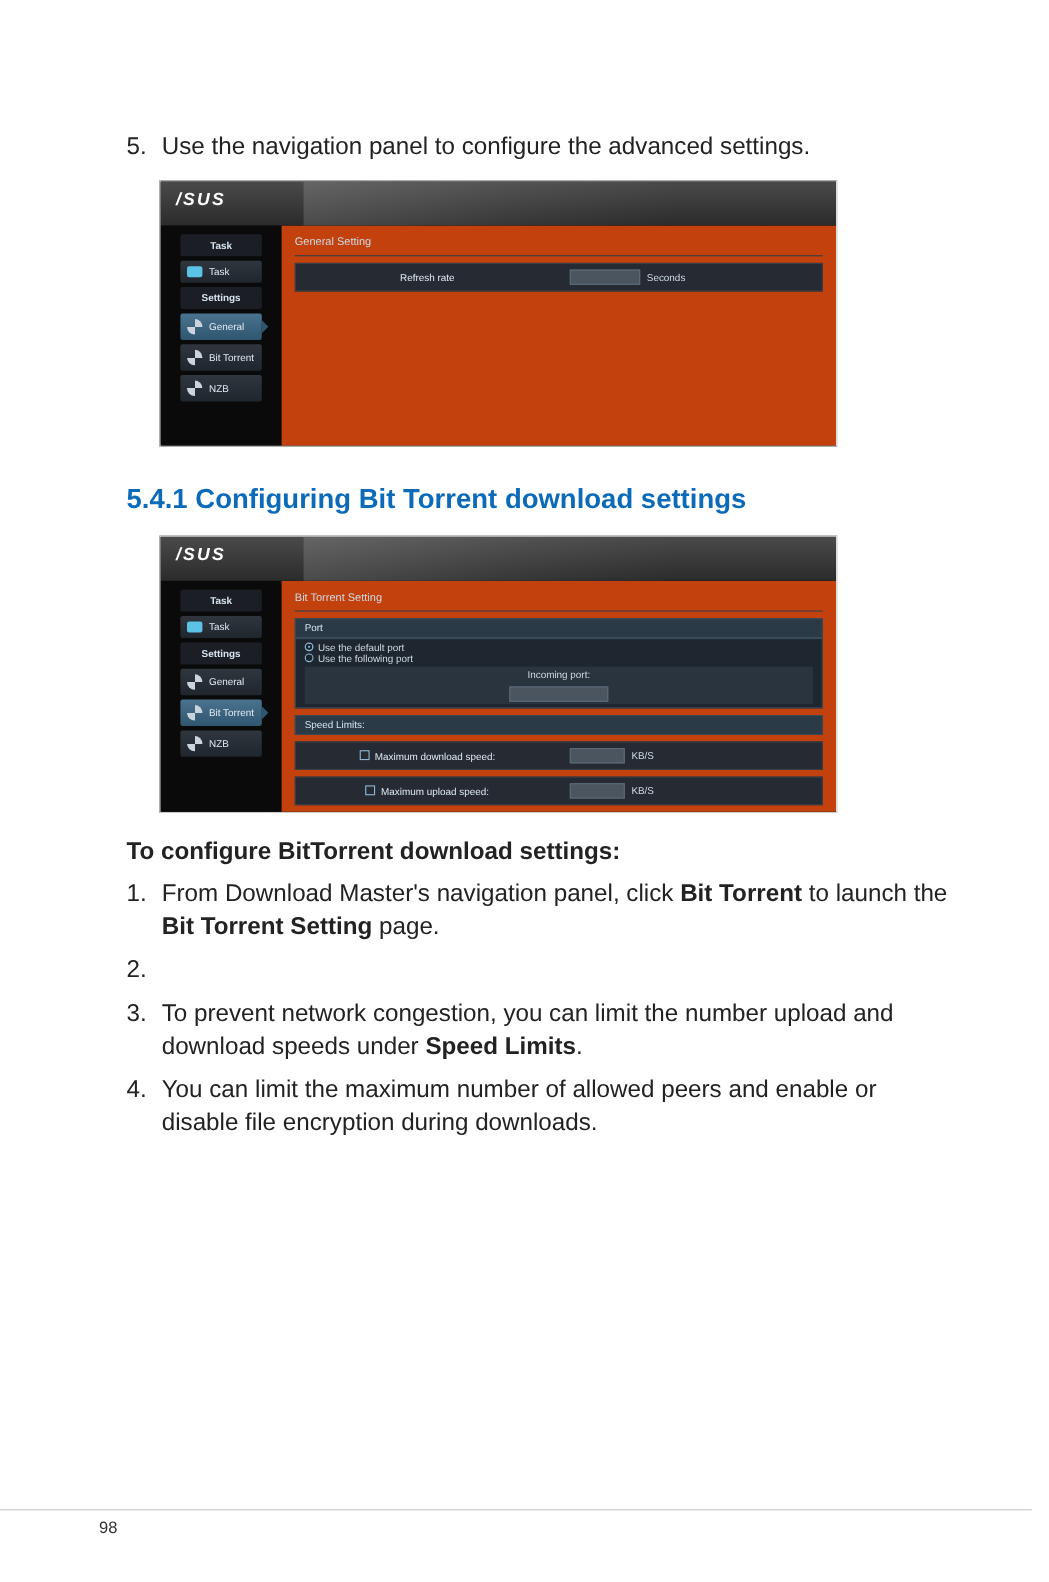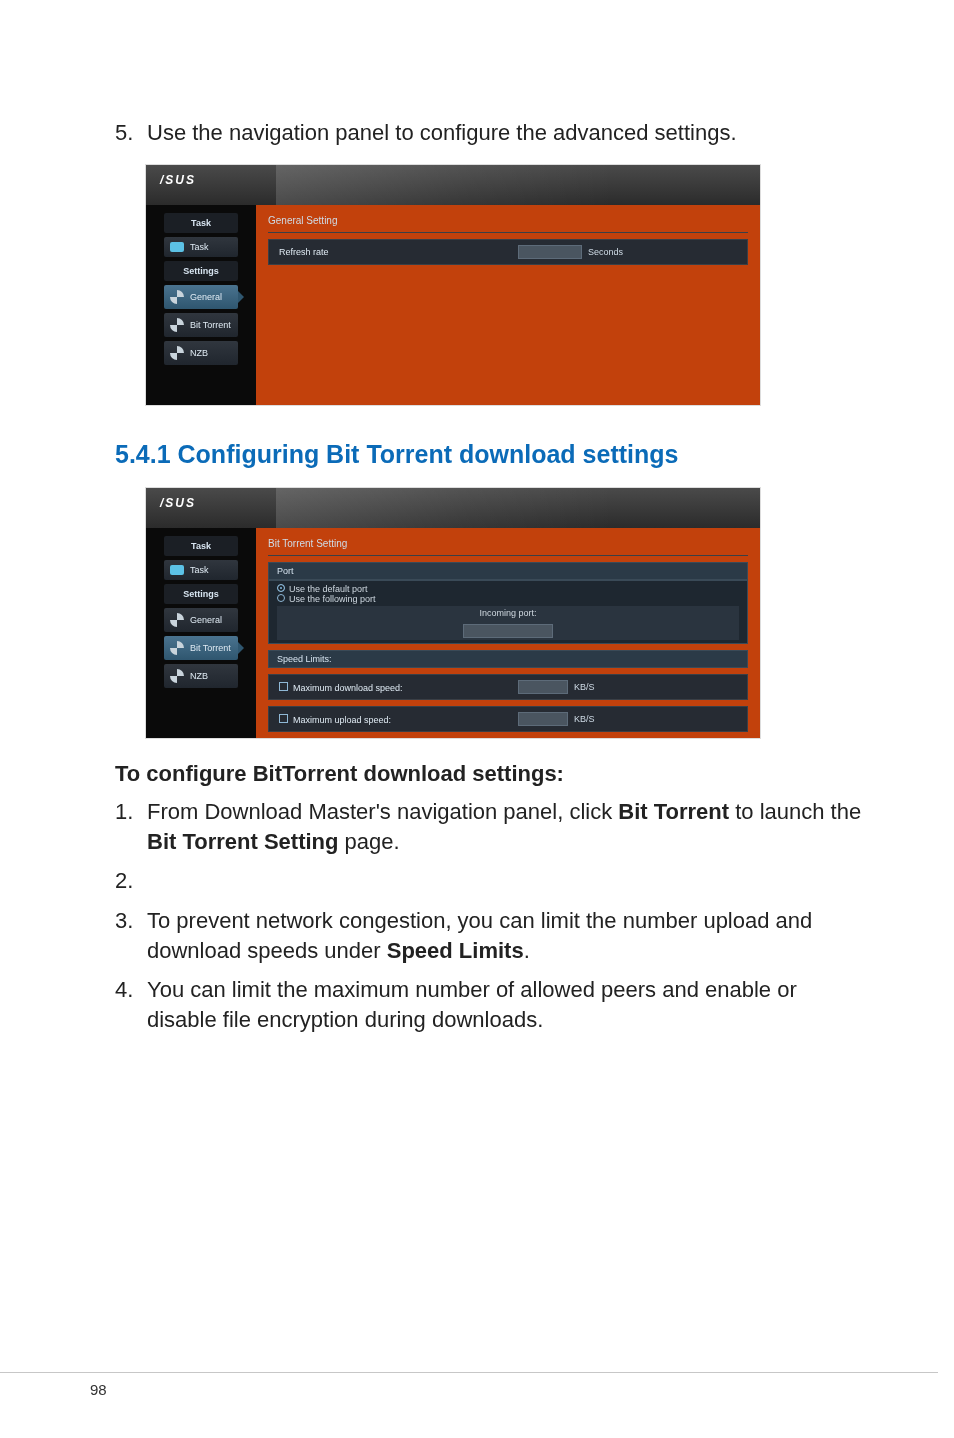--- a/index.html
+++ b/index.html
@@ -51,21 +51,21 @@
     color: #cfd8e0;
   }
   .ss-topbar {
     height: 40px;
     background: linear-gradient(#4a4a4a,#2b2b2b);
     position: relative;
   }
   .ss-logo {
     position: absolute; left: 14px; top: 8px;
     color: #fff; font-weight: 700; letter-spacing: 2px;
-    font-style: italic; font-size: 12px;
+    font-style: italic; font-size: 16px;
   }
   .ss-topbar-shine {
     position:absolute; left:130px; right:0; top:0; height:40px;
     background: linear-gradient(90deg, rgba(255,255,255,0.15), rgba(255,255,255,0.05) 40%, rgba(0,0,0,0) 70%);
   }
   .ss-body { display:flex; }
   .ss-sidebar { width: 110px; background:#0a0a0a; padding: 6px 12px; }
   .ss-sb-title {
     background:#1b1f25; color:#d7e4f0; font-size:9px; font-weight:600;
     text-align:center; padding:5px 0; margin: 2px 6px 4px 6px; border-radius:2px;
@@ -91,21 +91,21 @@
     content:""; position:absolute; inset:0;
     background: conic-gradient(#c9d4dc 0 25%, transparent 0 50%, #c9d4dc 0 75%, transparent 0);
     border-radius:50%;
   }
   .ss-content { flex:1; background:#c2410c; padding: 8px 12px 14px 12px; }
   .ss-panel-title { color:#cfdbe6; font-size:10px; padding:2px 0 6px 0; border-bottom:1px solid #3a3f46; }
   .ss-row {
     display:flex; align-items:center; background:#262b33; margin-top:6px;
     border:1px solid #3a3f46;
   }
-  .ss-row .lbl { width:50%; text-align:left; padding:5px 10px; color:#dfeaf3; }
+  .ss-row .lbl { width:50%; text-align:center; padding:5px 10px; color:#dfeaf3; }
   .ss-row .val { flex:1; padding:5px 10px; color:#cfdbe6; display:flex; align-items:center; gap:6px;}
   .ss-input { background:#4a5560; border:1px solid #5d6b79; width:64px; height:14px; }
   .ss-btn {
     display:inline-block; background:linear-gradient(#2c2c2c,#111);
     border:1px solid #555; border-radius:10px; color:#fff; padding:3px 18px;
     font-size:9px;
   }
   .ss-apply-wrap { text-align:center; margin-top:8px; }
   .ss-subhead {
     background:#2b3a47; color:#d7e4f0; padding:3px 8px; font-size:9px;

